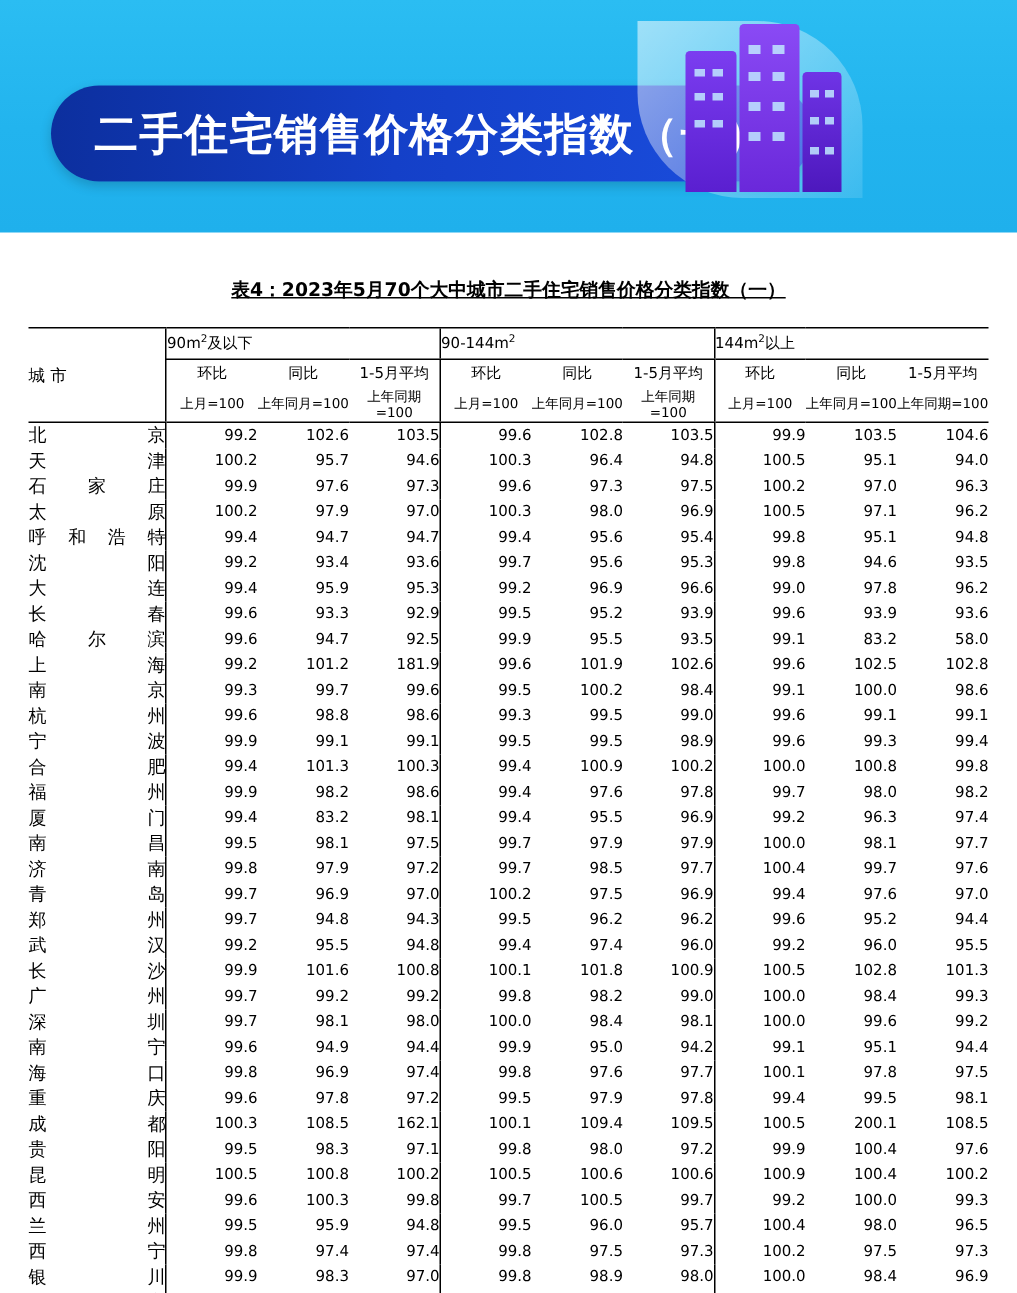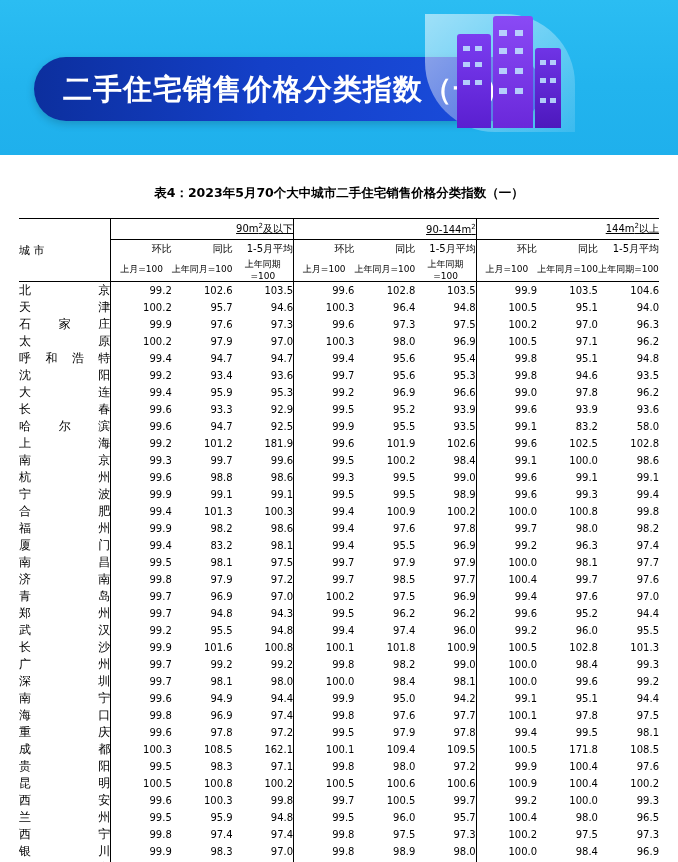--- a/index.html
+++ b/index.html
@@ -56,42 +56,42 @@
   .art-tower.t1{ left:14px; top:24px; width:34px; height:94px;}
   .art-tower.t2{ left:50px; top:6px;  width:40px; height:112px; background:linear-gradient(180deg,#8a4af5 0%,#6a28da 100%);}
   .art-tower.t3{ left:92px; top:38px; width:26px; height:80px; background:linear-gradient(180deg,#6f34e6 0%,#4d18bd 100%);}
   .win{position:absolute;background:#bfe9ff;opacity:.85;}
   .table-title{
     text-align:center;
     font-size:12.5px;
     font-weight:bold;
     margin:30px 0 16px 0;
     font-family:"DejaVu Sans","Liberation Sans",sans-serif;
+    text-decoration:underline;
   }
   table.idx{
     border-collapse:collapse;
     width:640px;
     margin:0 auto;
     font-size:10px;
     font-family:"DejaVu Sans","Liberation Sans",sans-serif;
   }
   table.idx td,table.idx th{
     padding:0;
     font-weight:normal;
   }
   .top-rule td{border-top:1.6px solid #000;}
   .hdr-group{
-    text-align:right;
+    text-align:left;
     height:20px;
     font-size:10px;
     border-bottom:0.8px solid #000;
-    text-decoration:underline;
   }
   .hdr-sub{
-    text-align:right;
+    text-align:center;
     height:18px;
     font-size:10px;
   }
   .hdr-base{
     text-align:center;
     height:17px;
     font-size:9px;
     border-bottom:1.2px solid #000;
   }
   .city-head{
@@ -532,21 +532,21 @@
       </tr>
       <tr>
         <td class="city">成  都</td>
         <td class="num vline">100.3</td>
         <td class="num">108.5</td>
         <td class="num">162.1</td>
         <td class="num vline">100.1</td>
         <td class="num">109.4</td>
         <td class="num">109.5</td>
         <td class="num vline">100.5</td>
-        <td class="num">171.8</td>
+        <td class="num">200.1</td>
         <td class="num">108.5</td>
       </tr>
       <tr>
         <td class="city">贵  阳</td>
         <td class="num vline">99.5</td>
         <td class="num">98.3</td>
         <td class="num">97.1</td>
         <td class="num vline">99.8</td>
         <td class="num">98.0</td>
         <td class="num">97.2</td>

